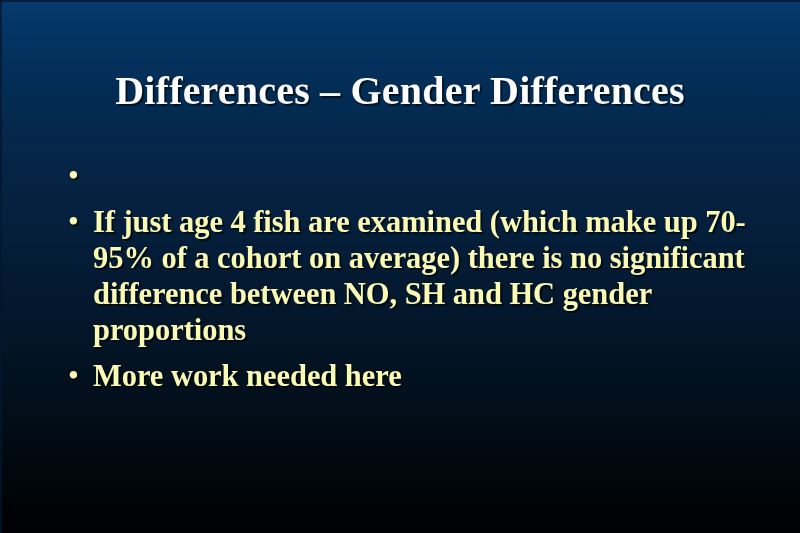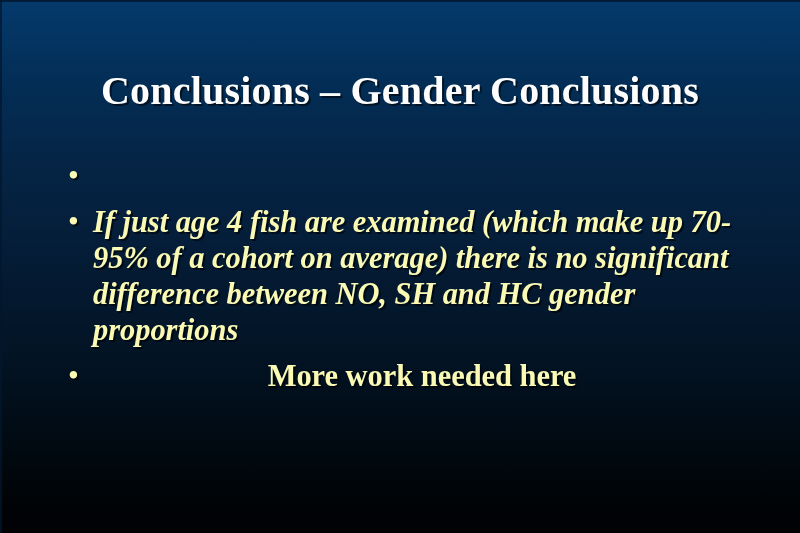--- a/index.html
+++ b/index.html
@@ -96,35 +96,35 @@
     font-size: 30.5px;
     font-weight: bold;
     line-height: 36px;
     color: #fafab4;
     text-shadow: 2px 2px 0 rgba(0,0,0,0.6);
     letter-spacing: -0.05px;
   }
 
   
   #bullet-0 .bullet-text { max-width: 620px; }
-  #bullet-1 .bullet-text { max-width: 658px; font-style: italic; }
-  #bullet-2 .bullet-text { max-width: 658px; text-align: center; }
+  #bullet-1 .bullet-text { max-width: 658px; }
+  #bullet-2 .bullet-text { max-width: 658px; }
 
   #bullet-1 { margin-top: 4px; }
   #bullet-2 { margin-top: 6px; }
 </style>
 </head>
 <body>
 
 <div id="slide">
 
   <div id="edge-top"></div>
   <div id="edge-left"></div>
 
-  <div id="title">Conclusions – Gender Conclusions</div>
+  <div id="title">Differences – Gender Differences</div>
 
   <div id="body">
 
     <div class="bullet-row" id="bullet-0">
       <span class="bullet-mark">•</span>
     </div>
 
     <div class="bullet-row" id="bullet-1">
       <span class="bullet-mark">•</span>
       <span class="bullet-text">If just age 4 fish are examined (which make up 70-95% of a cohort on average) there is no significant difference between NO, SH and HC gender proportions</span>

